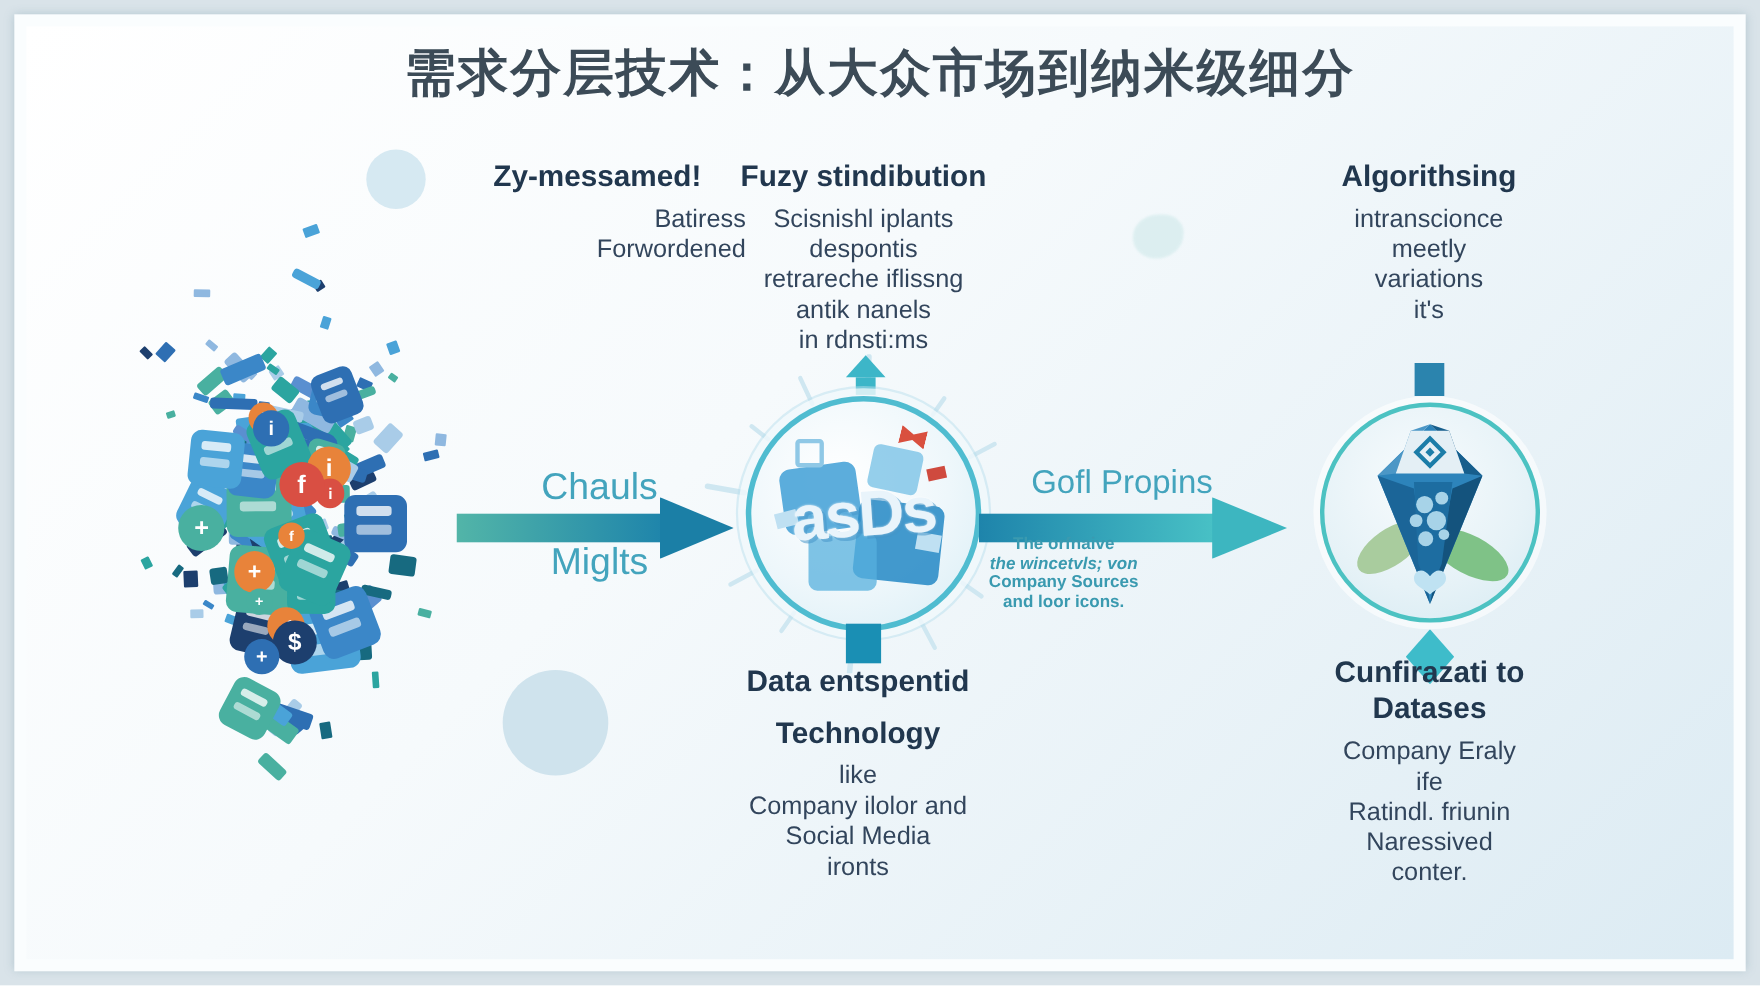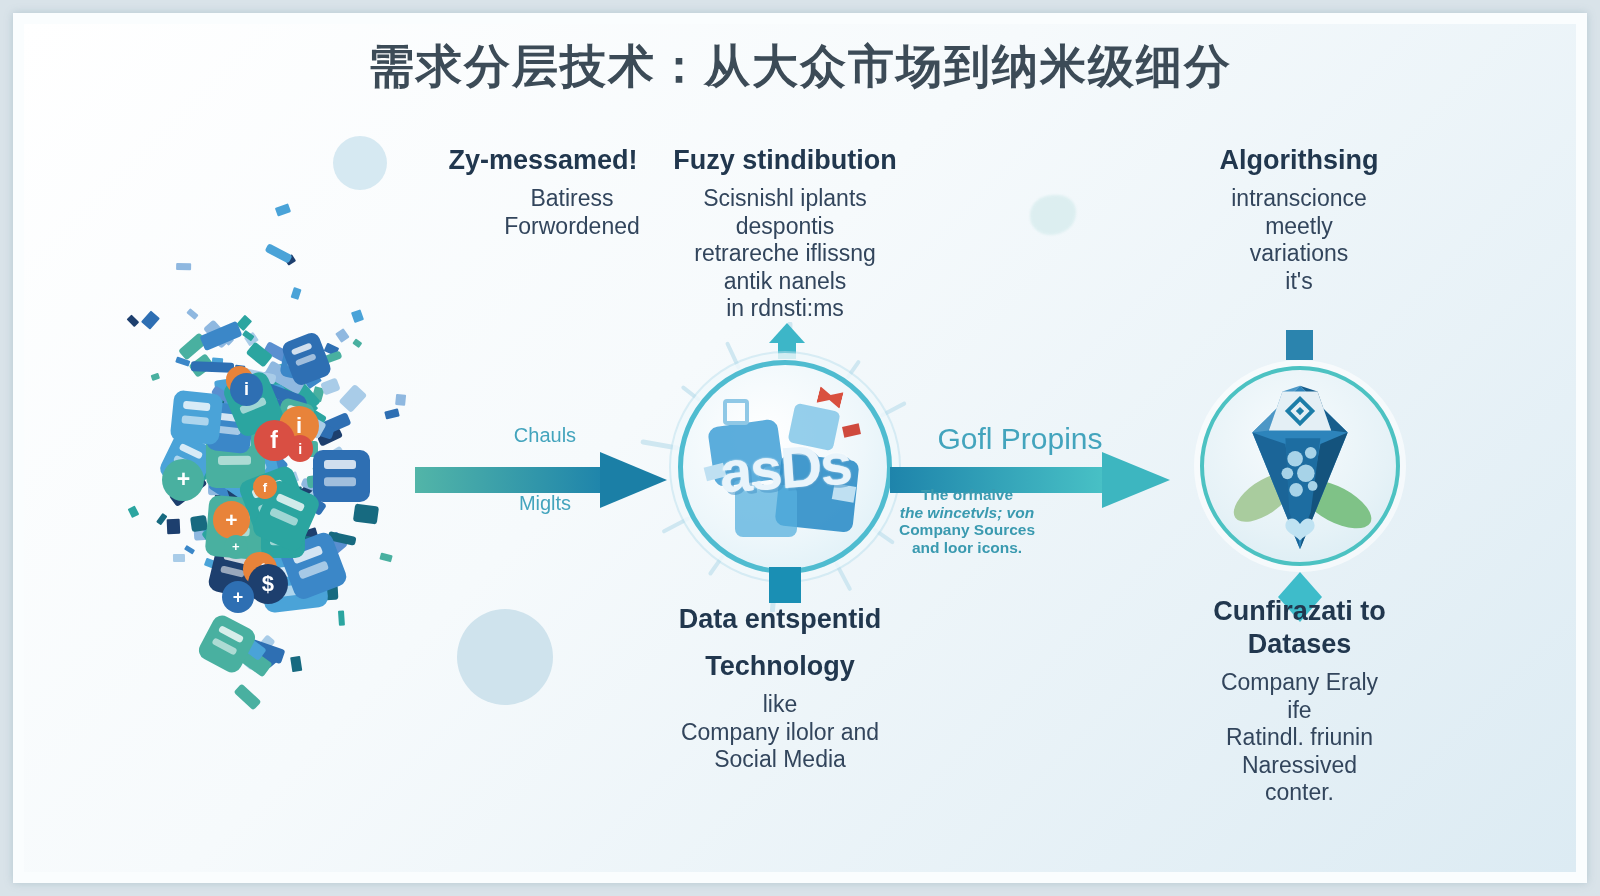--- a/index.html
+++ b/index.html
@@ -7,22 +7,22 @@
          font-family:"Liberation Sans",sans-serif;overflow:hidden;}
   .frame{position:absolute;left:13px;top:13px;right:13px;bottom:13px;background:#fafdfe;
          box-shadow:0 0 8px rgba(110,145,160,.35);}
   .canvas{position:absolute;left:24px;top:24px;right:24px;bottom:24px;
           background:linear-gradient(135deg,#ffffff 0%,#f6fafc 42%,#dcebf3 100%);}
   .title{position:absolute;left:0;right:0;top:36px;text-align:center;
          font-size:46px;font-weight:700;color:#3c4b57;letter-spacing:2px;z-index:4;}
   .block{position:absolute;text-align:center;z-index:4;}
   .block .heading{font-size:27px;font-weight:700;color:#21374e;line-height:33px;margin-bottom:8px;}
   .block .line{display:block;font-size:23px;color:#32455c;line-height:27.5px;}
-  .left-align-lines .line{text-align:center;padding-left:58px;}
-  .arrow-label{position:absolute;text-align:center;font-size:20px;font-weight:500;
+  .left-align-lines .line{text-align:right;padding-left:58px;}
+  .arrow-label{position:absolute;text-align:center;font-size:34px;font-weight:500;
                color:#43a4bd;z-index:5;}
   .sub-note{position:absolute;text-align:center;font-size:15.5px;font-weight:600;
             color:#3a9ab0;line-height:17.5px;z-index:5;}
   .sub-note .line{display:block;}
   .sub-note .line:nth-child(2){font-style:italic;}
   .arrow-svg{position:absolute;z-index:3;}
   .pale-circle{position:absolute;border-radius:50%;z-index:1;}
   #mosaic{position:absolute;left:30px;top:115px;width:460px;height:745px;overflow:hidden;z-index:2;}
   #sunburst{position:absolute;left:640px;top:322px;z-index:2;}
   .ring{position:absolute;border-radius:50%;z-index:3;}
@@ -444,20 +444,21 @@
     </svg>
   </div>
   <div class="marker" id="diamond-below-right"></div>
 
   <div class="block" style="left:630px;top:603px;width:300px;">
     <div class="heading" style="margin-bottom:14px;">Data entspentid</div>
     <div class="heading">Technology</div>
     <span class="line">like</span>
     <span class="line">Company ilolor and</span>
     <span class="line">Social Media</span>
+    <span class="line">ironts</span>
   </div>
 
   <div class="block" style="left:1157px;top:595px;width:285px;">
     <div class="heading" style="margin-bottom:0;">Cunfirazati to</div>
     <div class="heading">Datases</div>
     <span class="line">Company Eraly</span>
     <span class="line">ife</span>
     <span class="line">Ratindl. friunin</span>
     <span class="line">Naressived</span>
     <span class="line">conter.</span>

